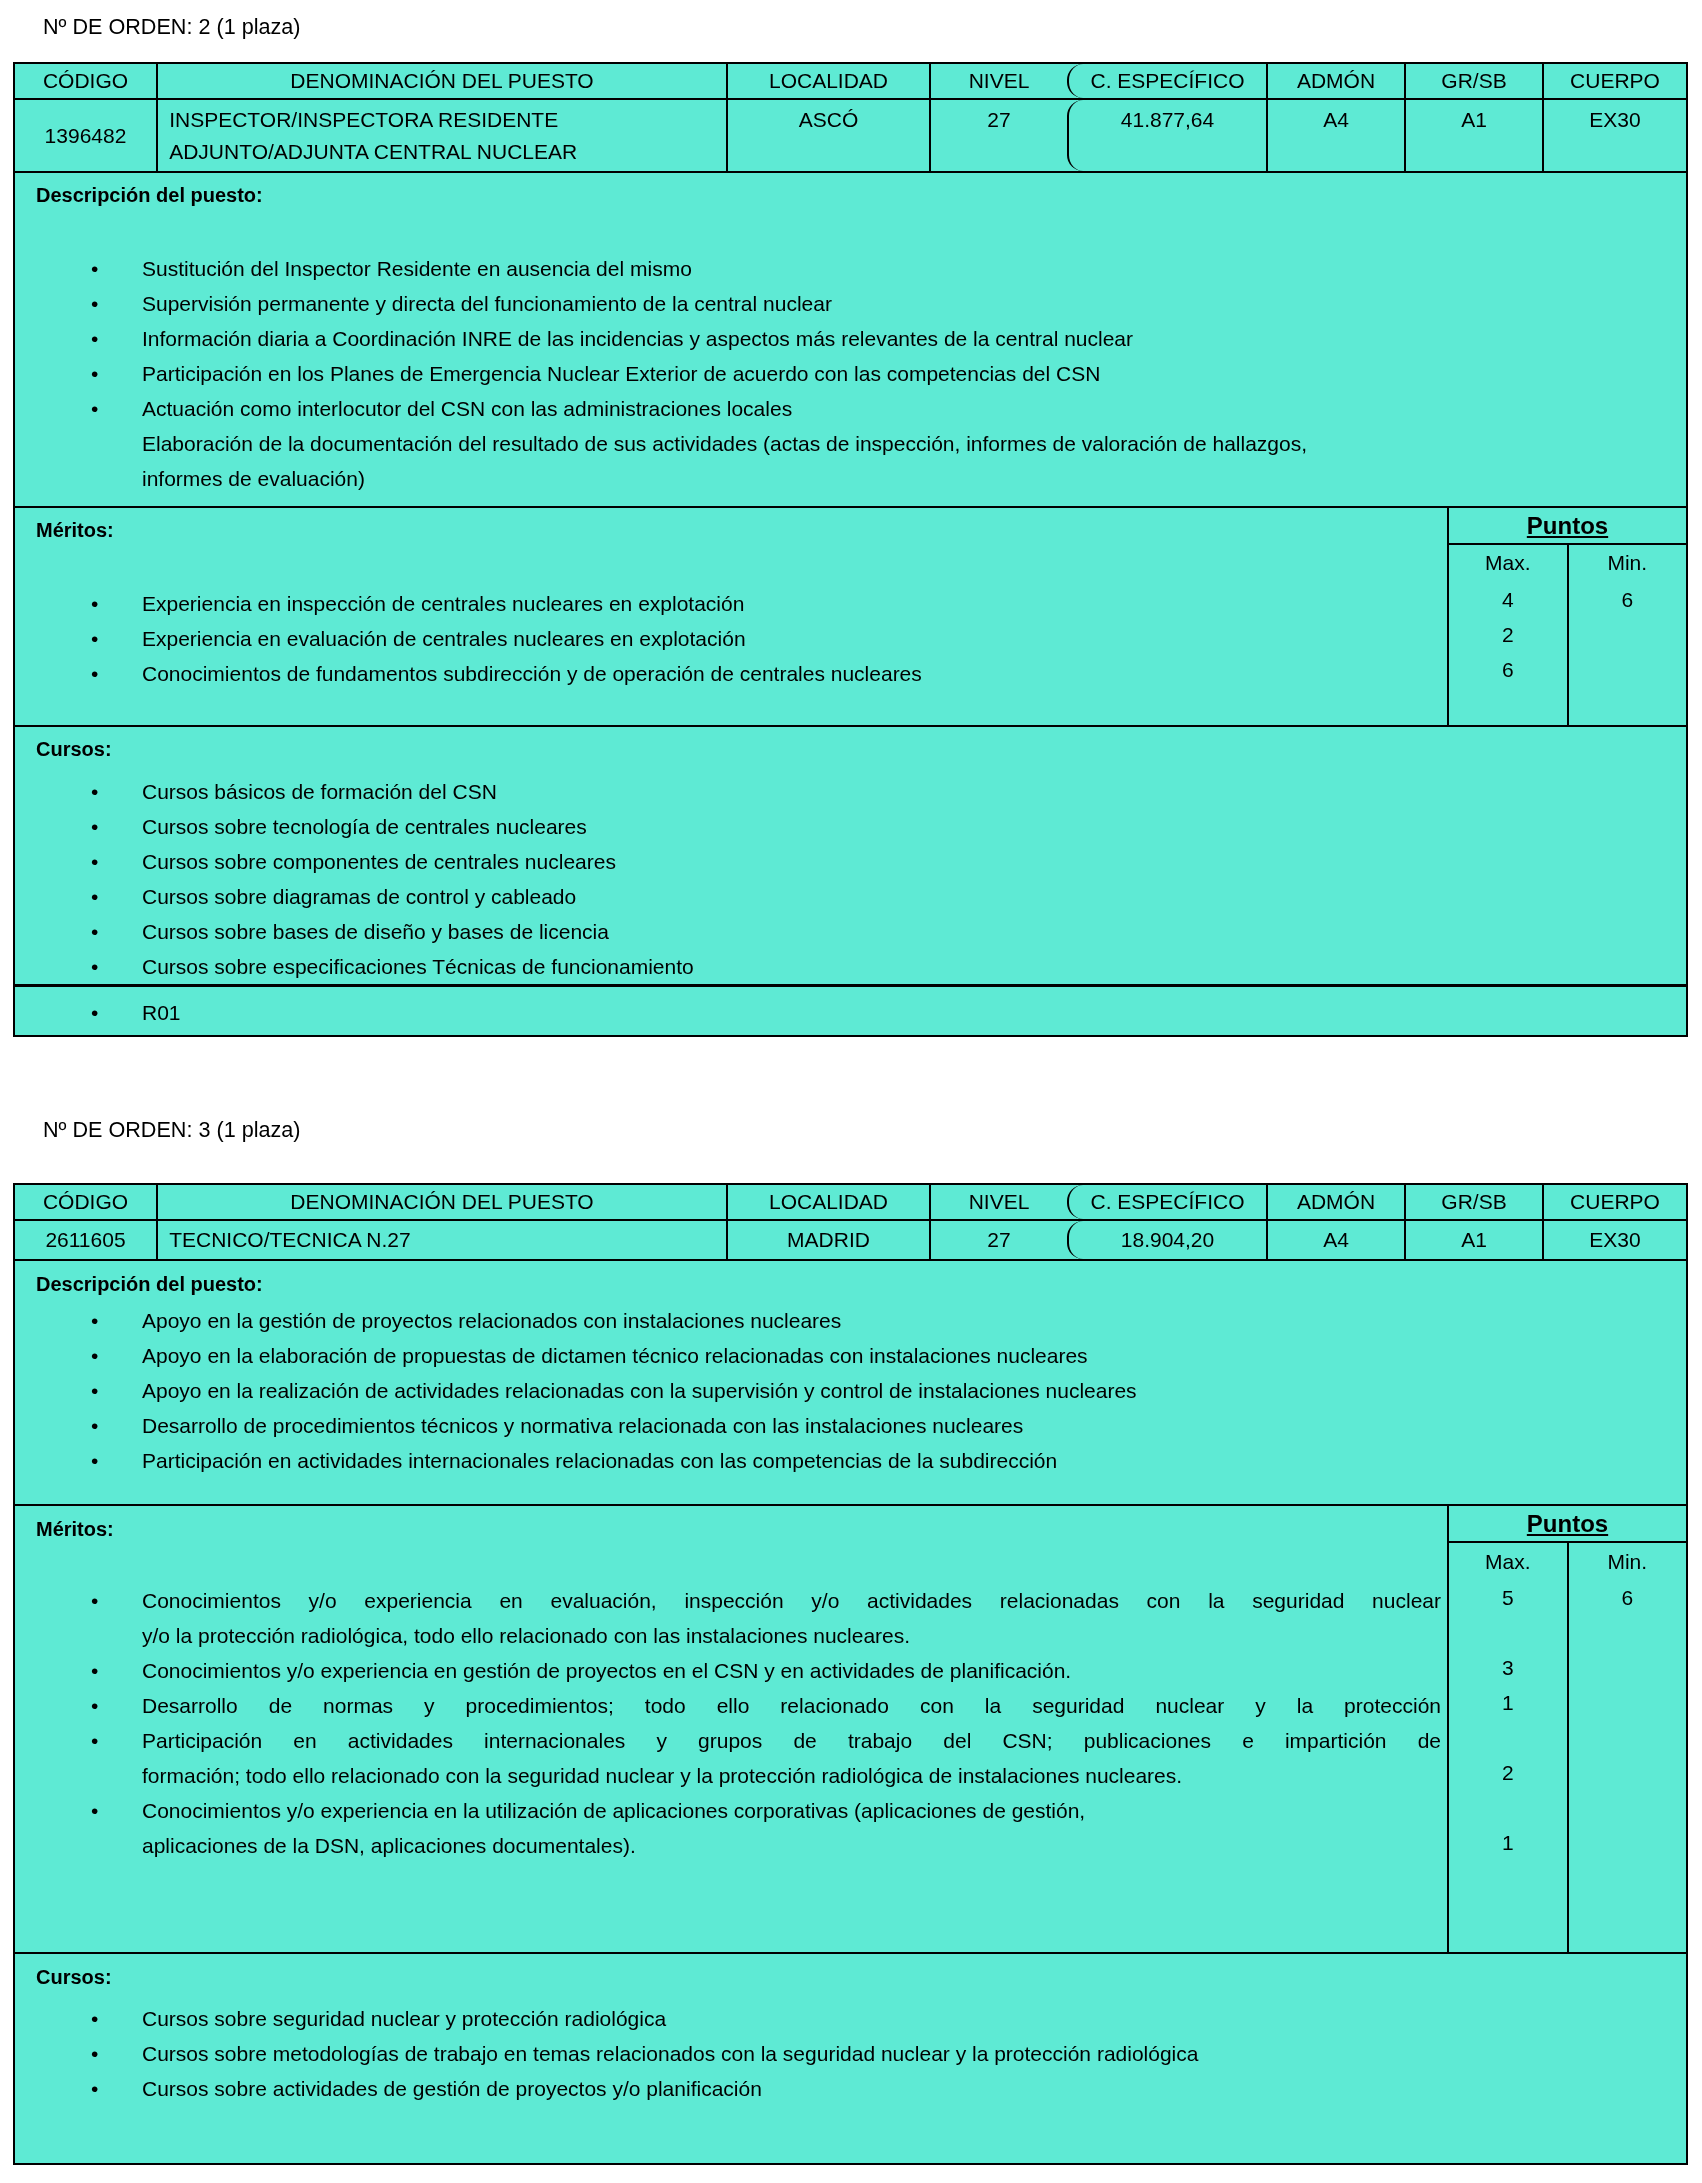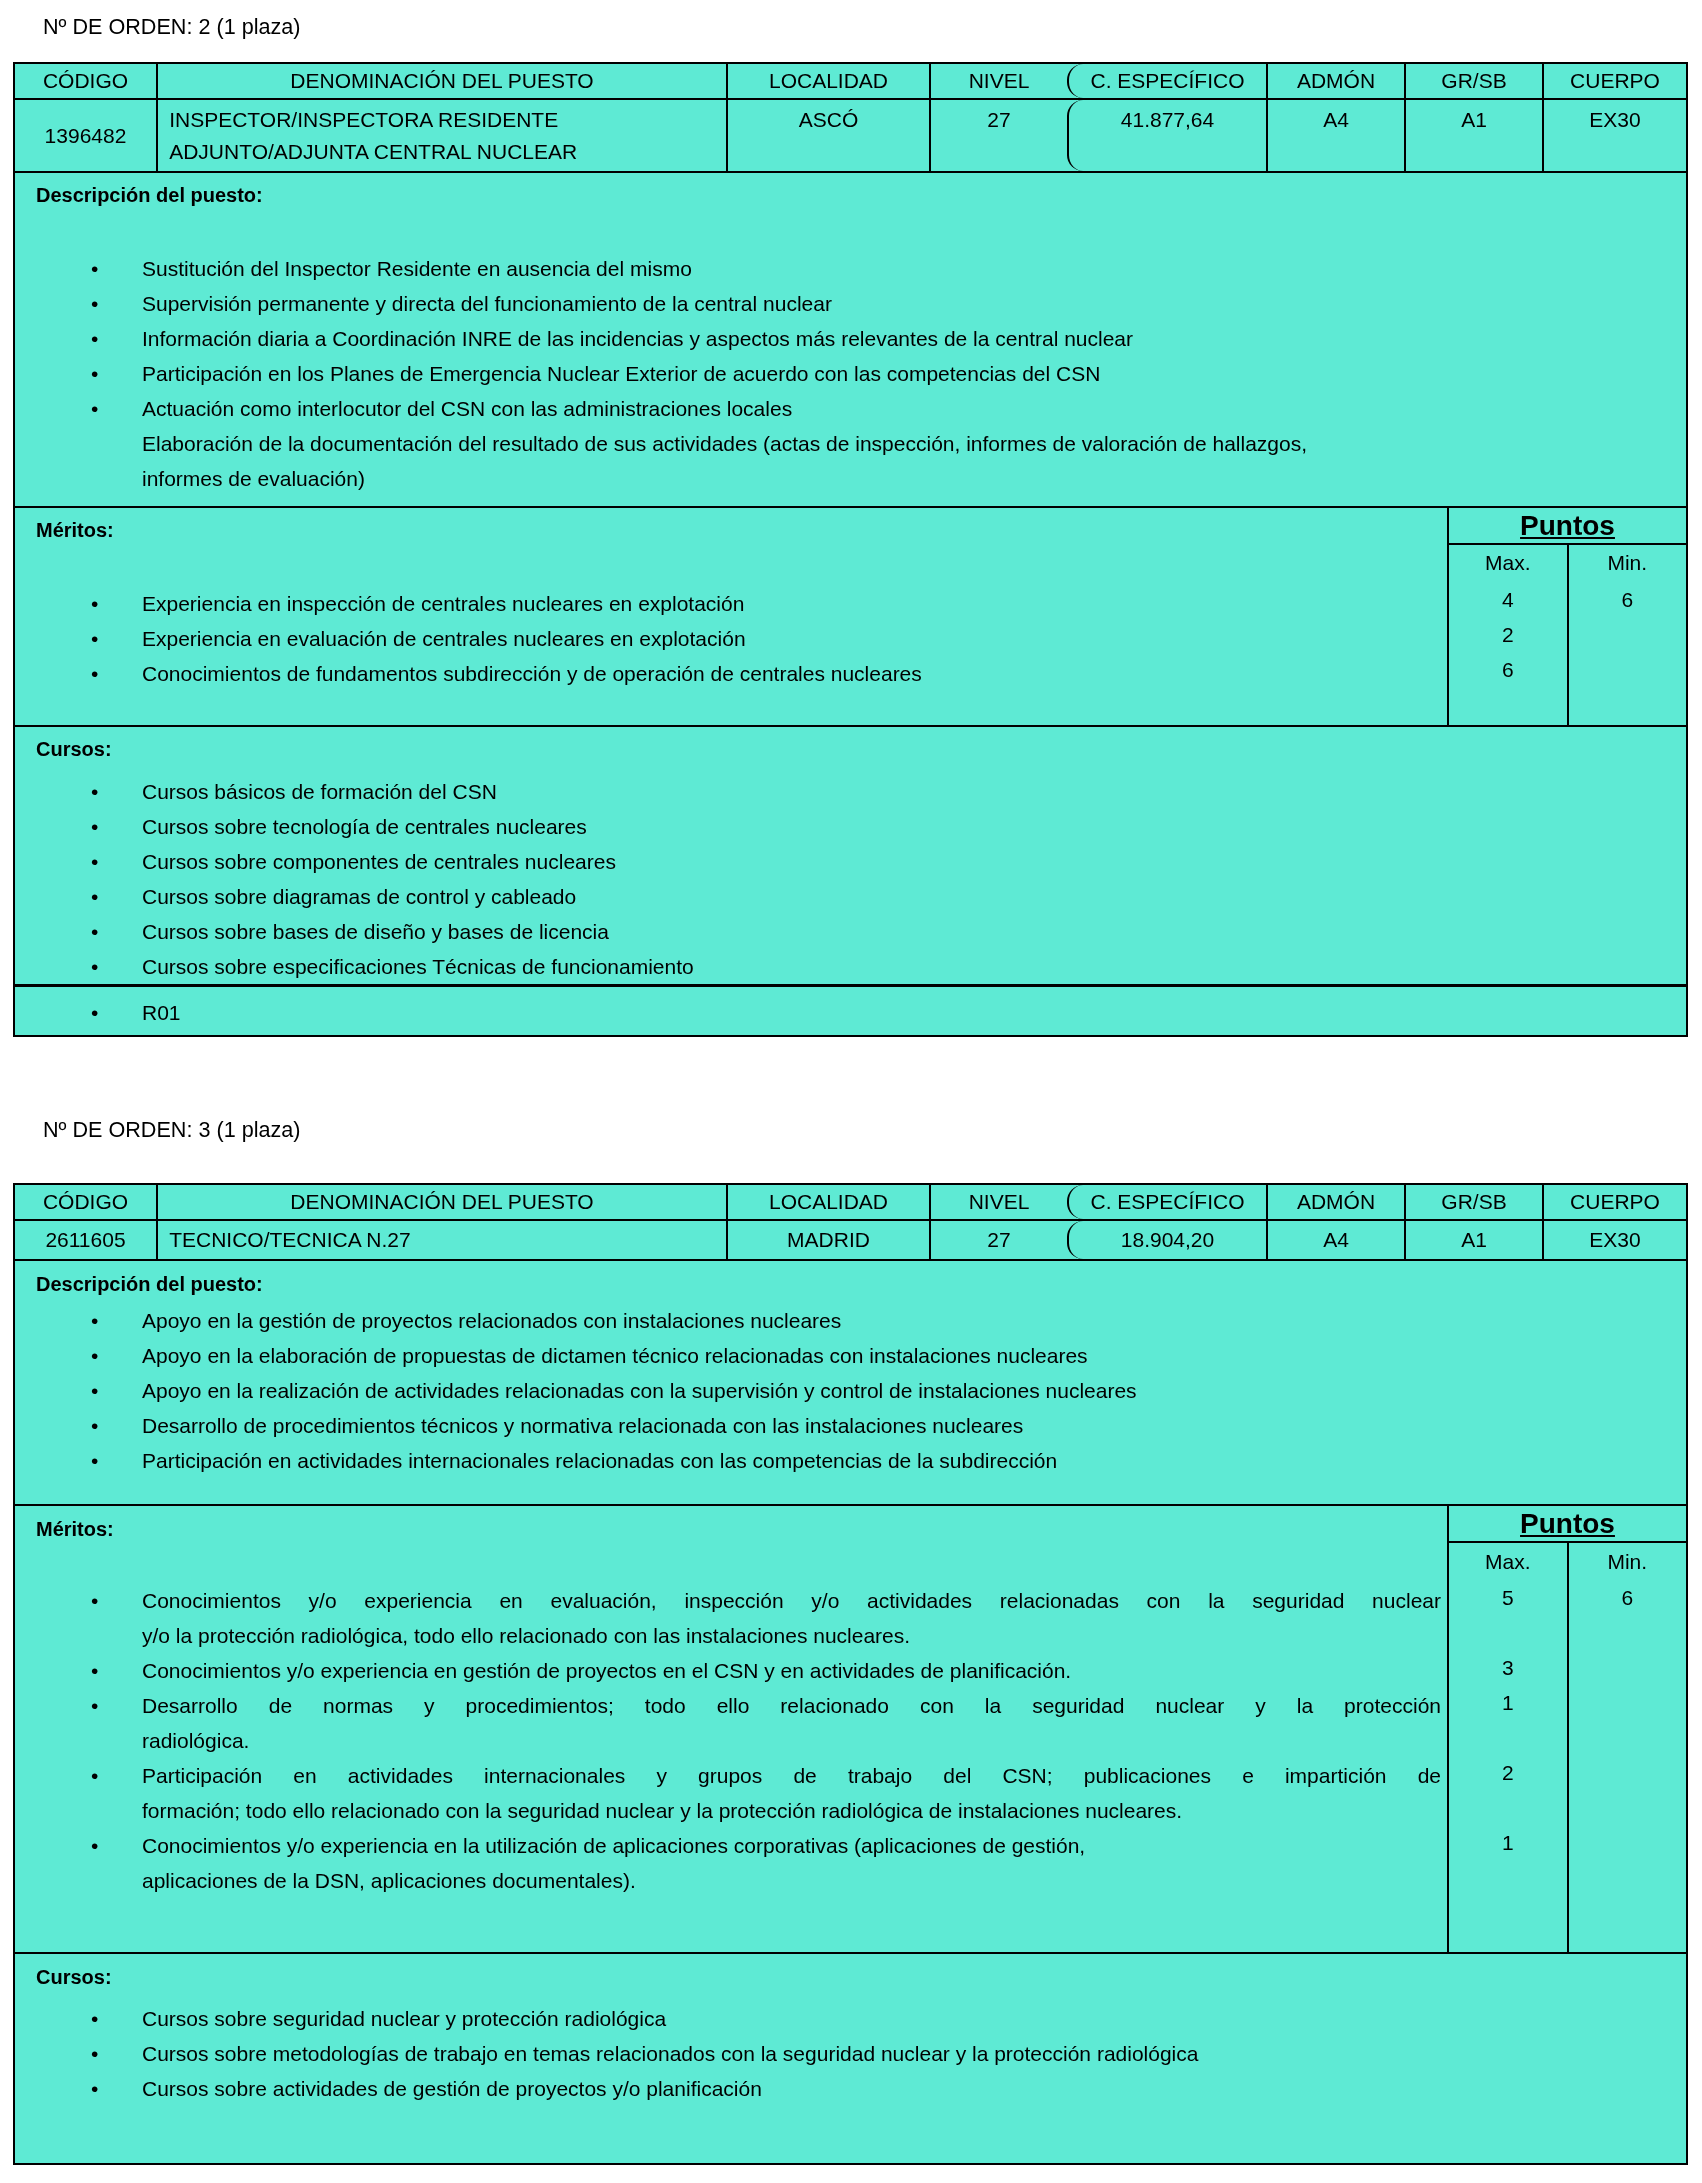--- a/index.html
+++ b/index.html
@@ -85,21 +85,21 @@
   .p1 .meritos { min-height: 219px; }
   .p2 .meritos { min-height: 448px; }
   .mleft { flex: 1; min-width: 0; }
   .p1 .mleft .list { margin-top: 42px; }
   .p2 .mleft .list { margin-top: 40px; }
 
   .puntos { width: 239px; flex: none; border-left: 2.4px solid #000; display: flex; flex-direction: column; }
   .puntos-title {
     height: 37px; line-height: 35px;
     border-bottom: 2.4px solid #000;
-    text-align: center; font-weight: bold; font-size: 28px;
+    text-align: center; font-weight: bold; font-size: 24px;
   }
   .puntos-title span { text-decoration: underline; }
   .pcols { flex: 1; display: flex; }
   .pcol { flex: 1; text-align: center; }
   .pcol-min { border-left: 2.4px solid #000; }
   .plabel { margin-top: 6.4px; line-height: 24px; }
   .pvals { margin-top: 6.4px; }
   .pval { height: 35px; line-height: 35px; }
 
   
@@ -350,24 +350,20 @@
           <div class="bl">
             <span class="dot">•</span>
             <div class="txt">Conocimientos y/o experiencia en gestión de proyectos en el CSN y en actividades de planificación.</div>
           </div>
 
           <div class="bl justify">
             <span class="dot">•</span>
             <div class="txt">Desarrollo de normas y procedimientos; todo ello relacionado con la seguridad nuclear y la protección</div>
           </div>
 
-          <div class="bl">
-            <span class="dot invisible">•</span>
-            <div class="txt">radiológica.</div>
-          </div>
 
           <div class="bl justify">
             <span class="dot">•</span>
             <div class="txt">Participación en actividades internacionales y grupos de trabajo del CSN; publicaciones e impartición de</div>
           </div>
 
           <div class="bl">
             <span class="dot invisible">•</span>
             <div class="txt">formación; todo ello relacionado con la seguridad nuclear y la protección radiológica de instalaciones nucleares.</div>
           </div>

